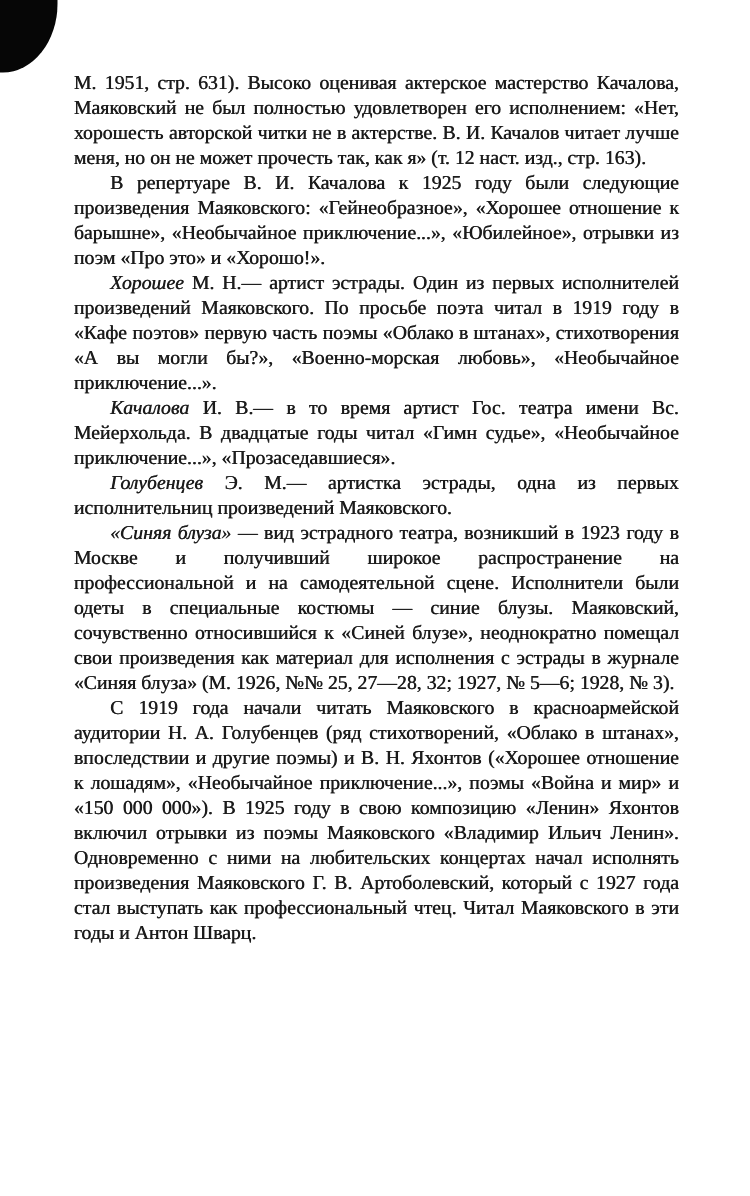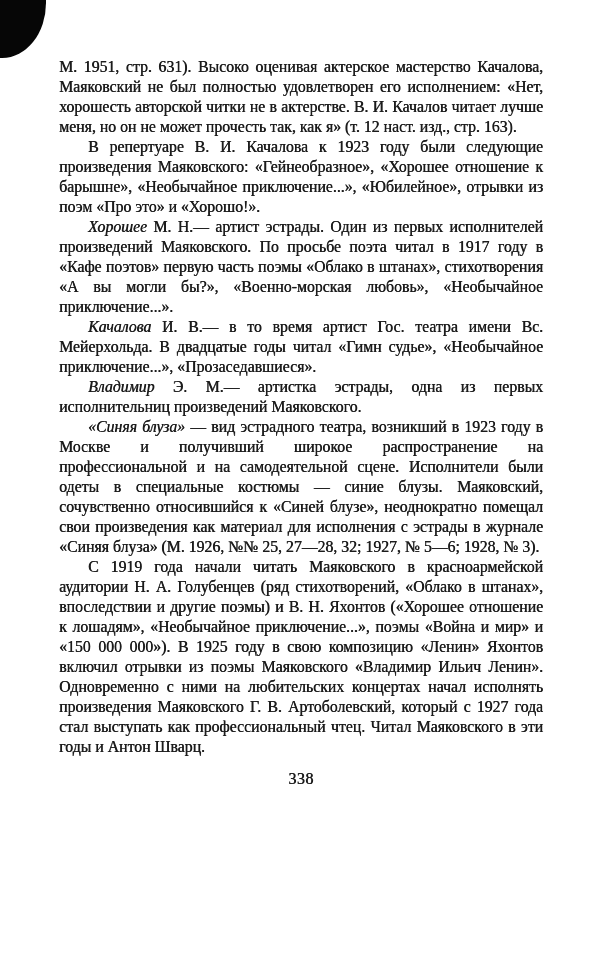--- a/index.html
+++ b/index.html
@@ -47,30 +47,29 @@
 <body>
 
 <div class="page">
 
   <div class="corner-blob"></div>
 
   <main class="text-block">
 
     <p class="para no-indent">М. 1951, стр. 631). Высоко оценивая актерское мастерство Качалова, Маяковский не был полностью удовлетворен его исполнением: «Нет, хорошесть авторской читки не в актерстве. В. И. Качалов читает лучше меня, но он не может прочесть так, как я» (т. 12 наст. изд., стр. 163).</p>
 
-    <p class="para">В репертуаре В. И. Качалова к 1923 году были следующие произведения Маяковского: «Гейнеобразное», «Хорошее отношение к барышне», «Необычайное приключение...», «Юбилейное», отрывки из поэм «Про это» и «Хорошо!».</p>
+    <p class="para">В репертуаре В. И. Качалова к 1925 году были следующие произведения Маяковского: «Гейнеобразное», «Хорошее отношение к барышне», «Необычайное приключение...», «Юбилейное», отрывки из поэм «Про это» и «Хорошо!».</p>
 
-    <p class="para"><i class="lead">Хорошее</i><span> М. Н.— артист эстрады. Один из первых исполнителей произведений Маяковского. По просьбе поэта читал в 1917 году в «Кафе поэтов» первую часть поэмы «Облако в штанах», стихотворения «А вы могли бы?», «Военно-морская любовь», «Необычайное приключение...».</span></p>
+    <p class="para"><i class="lead">Хорошее</i><span> М. Н.— артист эстрады. Один из первых исполнителей произведений Маяковского. По просьбе поэта читал в 1919 году в «Кафе поэтов» первую часть поэмы «Облако в штанах», стихотворения «А вы могли бы?», «Военно-морская любовь», «Необычайное приключение...».</span></p>
 
     <p class="para"><i class="lead">Качалова</i><span> И. В.— в то время артист Гос. театра имени Вс. Мейерхольда. В двадцатые годы читал «Гимн судье», «Необычайное приключение...», «Прозаседавшиеся».</span></p>
 
-    <p class="para"><i class="lead">Владимир</i><span> Э. М.— артистка эстрады, одна из первых исполнительниц произведений Маяковского.</span></p>
+    <p class="para"><i class="lead">Голубенцев</i><span> Э. М.— артистка эстрады, одна из первых исполнительниц произведений Маяковского.</span></p>
 
     <p class="para"><i class="lead">«Синяя блуза»</i><span> — вид эстрадного театра, возникший в 1923 году в Москве и получивший широкое распространение на профессиональной и на самодеятельной сцене. Исполнители были одеты в специальные костюмы — синие блузы. Маяковский, сочувственно относившийся к «Синей блузе», неоднократно помещал свои произведения как материал для исполнения с эстрады в журнале «Синяя блуза» (М. 1926, №№ 25, 27—28, 32; 1927, № 5—6; 1928, № 3).</span></p>
 
 
     <p class="para">С 1919 года начали читать Маяковского в красноармейской аудитории Н. А. Голубенцев (ряд стихотворений, «Облако в штанах», впоследствии и другие поэмы) и В. Н. Яхонтов («Хорошее отношение к лошадям», «Необычайное приключение...», поэмы «Война и мир» и «150&nbsp;000&nbsp;000»). В 1925 году в свою композицию «Ленин» Яхонтов включил отрывки из поэмы Маяковского «Владимир Ильич Ленин». Одновременно с ними на любительских концертах начал исполнять произведения Маяковского Г. В. Артоболевский, который с 1927 года стал выступать как профессиональный чтец. Читал Маяковского в эти годы и Антон Шварц.</p>
 
   </main>
 
-  <div class="page-number">338</div>
 
 </div>
 
 </body></html>

